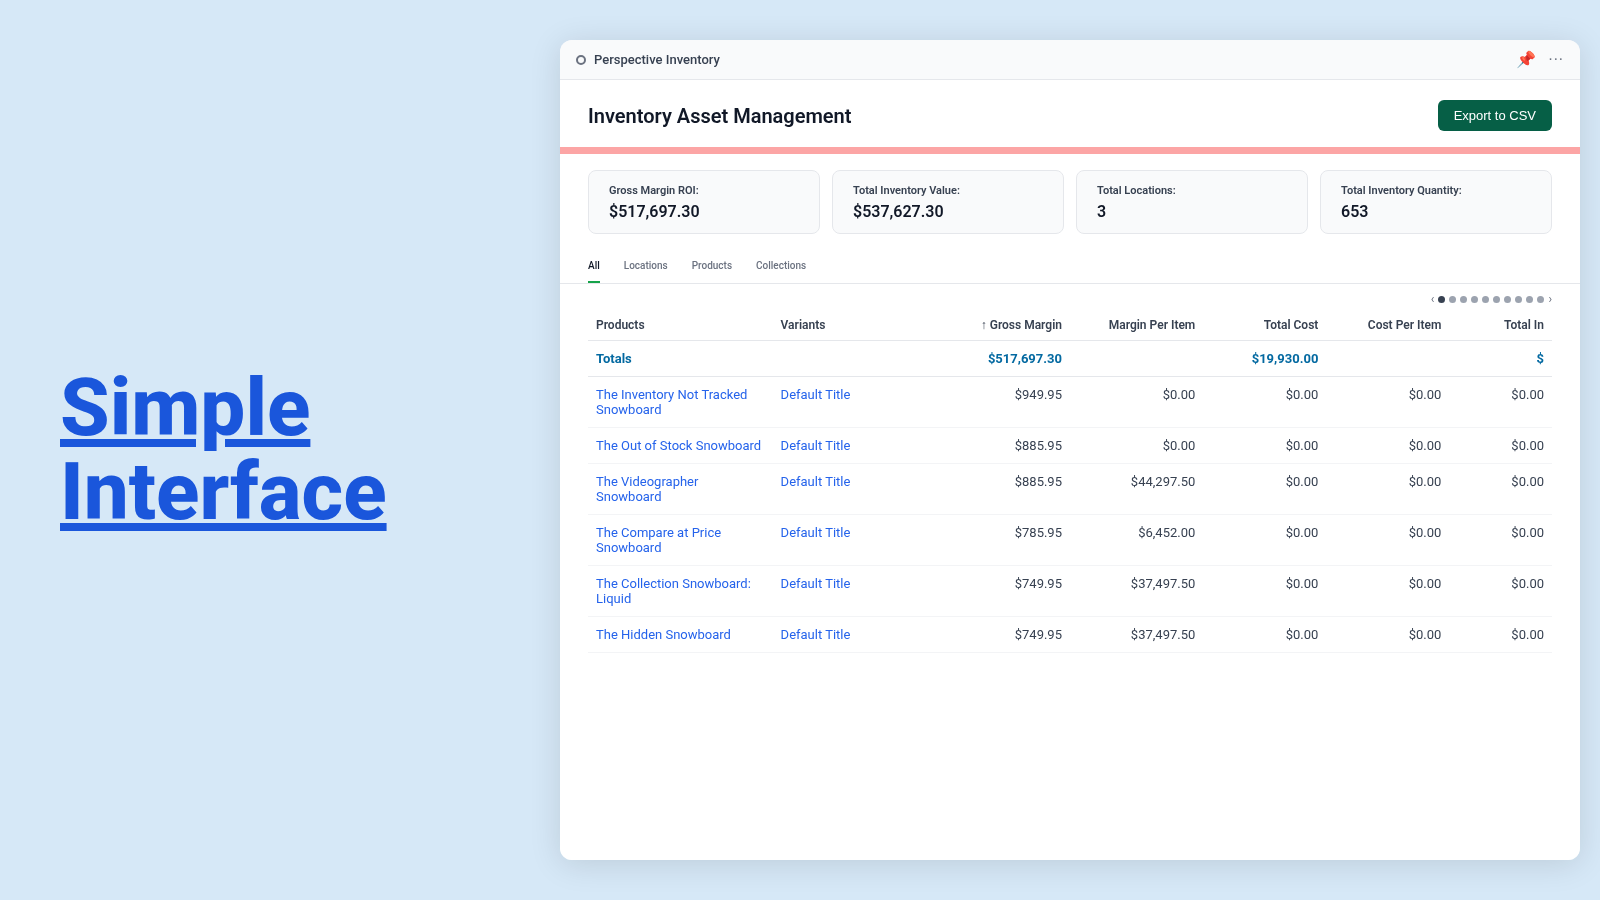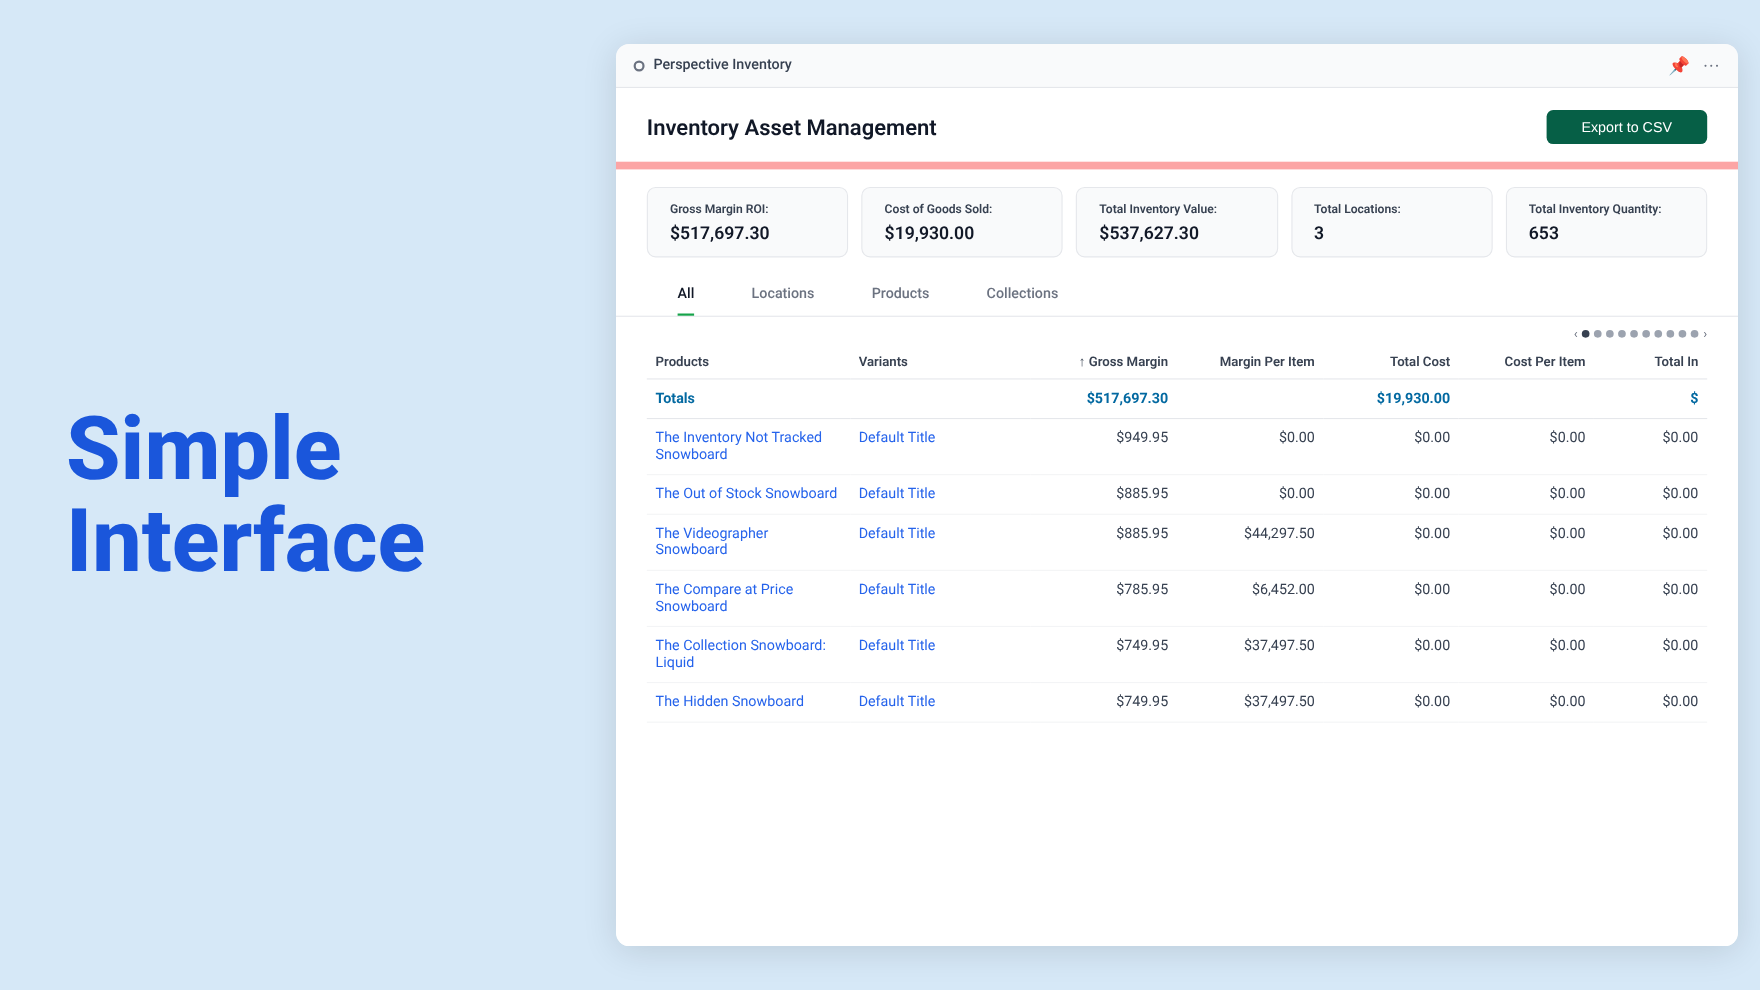--- a/index.html
+++ b/index.html
@@ -17,20 +17,21 @@
       width: 560px;
       padding: 60px;
       flex-shrink: 0;
     }
 
     .hero-text {
       font-size: 80px;
       font-weight: 800;
       color: #1a56db;
       line-height: 1.05;
+      text-decoration: underline;
     }
 
     .app-window {
       flex: 1;
       background: #f0f4f8;
       border-radius: 12px;
       box-shadow: 0 4px 32px rgba(0,0,0,0.12);
       overflow: hidden;
       margin: 20px 20px 20px 0;
       height: 820px;
@@ -104,21 +105,21 @@
     .page-title-text {
       font-size: 20px;
       font-weight: 600;
       color: #111827;
     }
 
     .export-btn {
       background: #065f46;
       color: white;
       border: none;
-      padding: 8px 32px;
+      padding: 8px 16px;
       border-radius: 6px;
       font-size: 13px;
       font-weight: 500;
       cursor: pointer;
     }
 
     .stats-row {
       display: flex;
       gap: 0;
       padding: 16px 28px;
@@ -154,26 +155,25 @@
       flex-shrink: 0;
     }
 
     .tabs {
       display: flex;
       gap: 24px;
     }
 
     .tab {
       padding: 10px 0;
-      font-size: 13px;
+      font-size: 10px;
       color: #6b7280;
       cursor: pointer;
       border-bottom: 2px solid transparent;
       font-weight: 500;
-      margin-left: 28px;
     }
 
     .tab.active {
       color: #111827;
       border-bottom: 2px solid #16a34a;
     }
 
     .pagination-dots {
       display: flex;
       align-items: center;
@@ -283,24 +283,20 @@
   <div class="main-content">
     <div class="header-section">
       <h1 class="page-title-text">Inventory Asset Management</h1>
       <button class="export-btn">Export to CSV</button>
     </div>
 
     <div class="stats-row">
       <div class="stat-card">
         <div class="stat-label">Gross Margin ROI:</div>
         <div class="stat-value">$517,697.30</div>
-      </div>
-      <div class="stat-card">
-        <div class="stat-label">Cost of Goods Sold:</div>
-        <div class="stat-value">$19,930.00</div>
       </div>
       <div class="stat-card">
         <div class="stat-label">Total Inventory Value:</div>
         <div class="stat-value">$537,627.30</div>
       </div>
       <div class="stat-card">
         <div class="stat-label">Total Locations:</div>
         <div class="stat-value">3</div>
       </div>
       <div class="stat-card">

